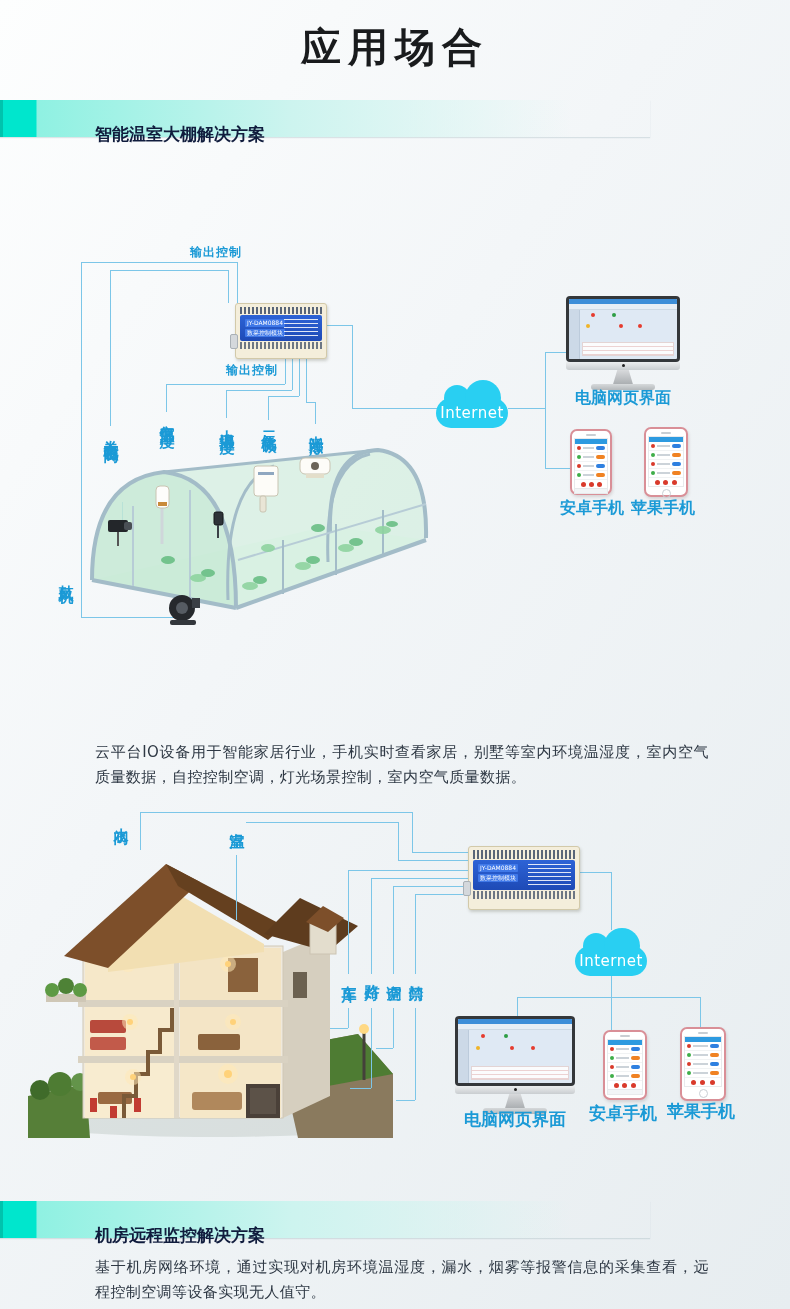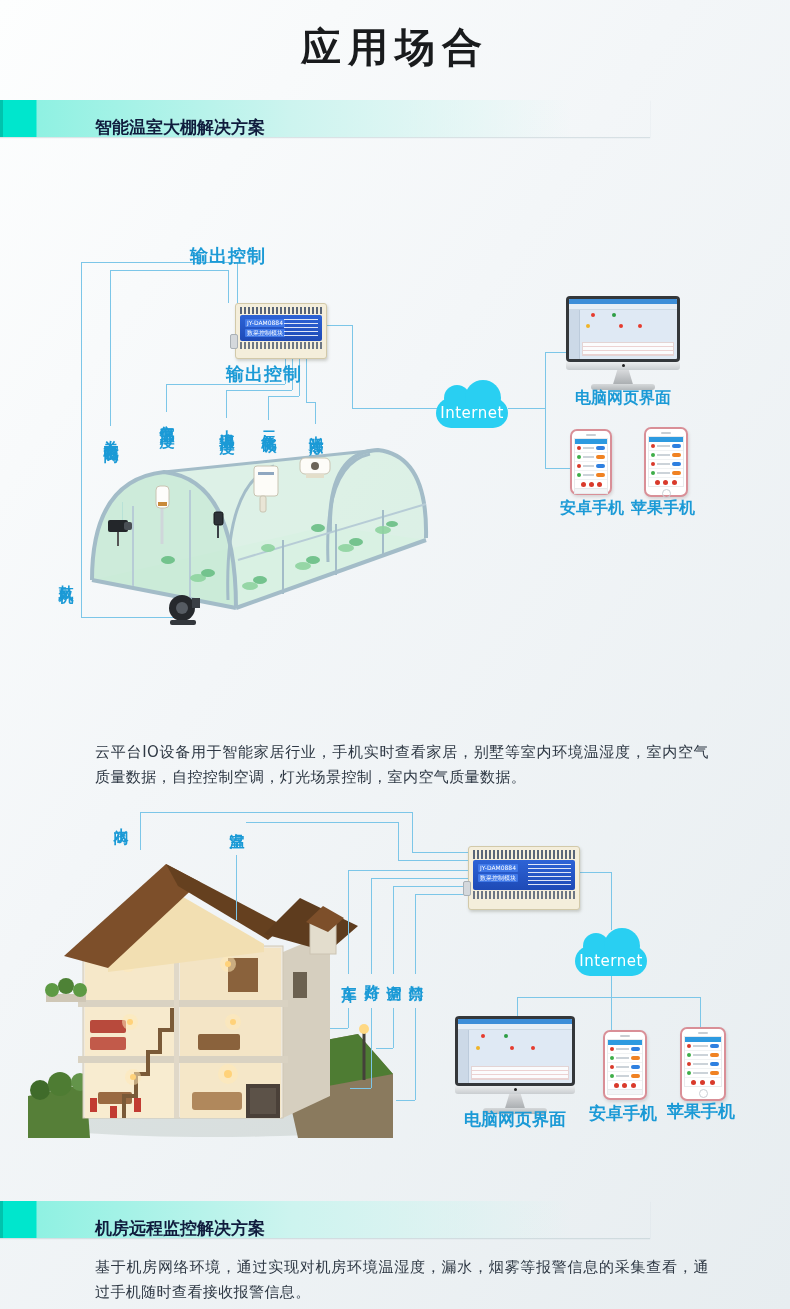--- a/index.html
+++ b/index.html
@@ -6,27 +6,27 @@
   body{font-family:"DejaVu Sans","Liberation Sans",sans-serif;}
   .page{position:relative;width:790px;height:1309px;overflow:hidden;
         background:linear-gradient(125deg,#fdfefe 0%,#f3f6f8 40%,#e7edf0 100%);}
   
   .title{position:absolute;left:0;top:20px;width:790px;margin:0;text-align:center;
          font-size:40px;font-weight:bold;letter-spacing:7px;color:#191b1d;}
   .band{position:absolute;left:0;width:650px;height:37px;
         background:linear-gradient(90deg,#00e6cd 0px,#00e6cd 36px,#8ff1e2 37px,#cdf4ef 45%,rgba(240,245,246,0) 88%);
         box-shadow:0 1px 1px rgba(130,160,168,.25);}
   .band:before{content:"";position:absolute;left:0;top:0;width:3px;height:37px;background:#00c3ad;}
-  .band-text{position:absolute;left:95px;top:9px;line-height:37px;font-size:17px;font-weight:bold;color:#101c3d;}
+  .band-text{position:absolute;left:95px;top:16px;line-height:37px;font-size:17px;font-weight:bold;color:#101c3d;}
   .para{position:absolute;left:95px;width:614px;margin:0;font-size:15px;line-height:25px;
         color:#2e3844;text-align:justify;letter-spacing:.4px;}
   
   .ln{position:absolute;background:#7cc6e8;}
   .lh{height:1px;} .lv{width:1px;}
-  .hlab{position:absolute;color:#1b9ad6;font-weight:bold;font-size:18px;letter-spacing:1px;white-space:nowrap;}
+  .hlab{position:absolute;color:#1b9ad6;font-weight:bold;font-size:12px;letter-spacing:1px;white-space:nowrap;}
   .vlab{position:absolute;writing-mode:vertical-rl;text-orientation:upright;
         color:#1b9ad6;font-weight:bold;font-size:15px;letter-spacing:2px;line-height:17px;}
   .dev-cap{position:absolute;color:#1b9ad6;font-weight:bold;font-size:16px;text-align:center;white-space:nowrap;}
   
   .cloud{position:absolute;width:72px;height:30px;background:#29cff2;border-radius:16px;}
   .cloud:before{content:"";position:absolute;left:8px;top:-13px;width:26px;height:26px;background:#29cff2;border-radius:50%;}
   .cloud:after{content:"";position:absolute;right:7px;top:-18px;width:36px;height:36px;background:#29cff2;border-radius:50%;}
   .cloud span{position:relative;z-index:2;display:block;text-align:center;line-height:30px;
               color:#fff;font-size:15px;letter-spacing:.5px;}
   
@@ -498,15 +498,15 @@
         </div>
     </div>
     <i class="p-home"></i>
   </div>
   <span class="dev-cap" style="left:587px;top:1102px;width:72px;font-size:17px">安卓手机</span>
   <span class="dev-cap" style="left:665px;top:1100px;width:72px;font-size:17px">苹果手机</span>
 
   <div class="band" style="top:1201px">
     <span class="band-text">机房远程监控解决方案</span>
   </div>
-  <p class="para" style="top:1255px">基于机房网络环境，通过实现对机房环境温湿度，漏水，烟雾等报警信息的采集查看，通过手机随时查看接收报警信息。</p>
+  <p class="para" style="top:1255px">基于机房网络环境，通过实现对机房环境温湿度，漏水，烟雾等报警信息的采集查看，远程控制空调等设备实现无人值守。</p>
 
 </div>
 
 </body></html>

